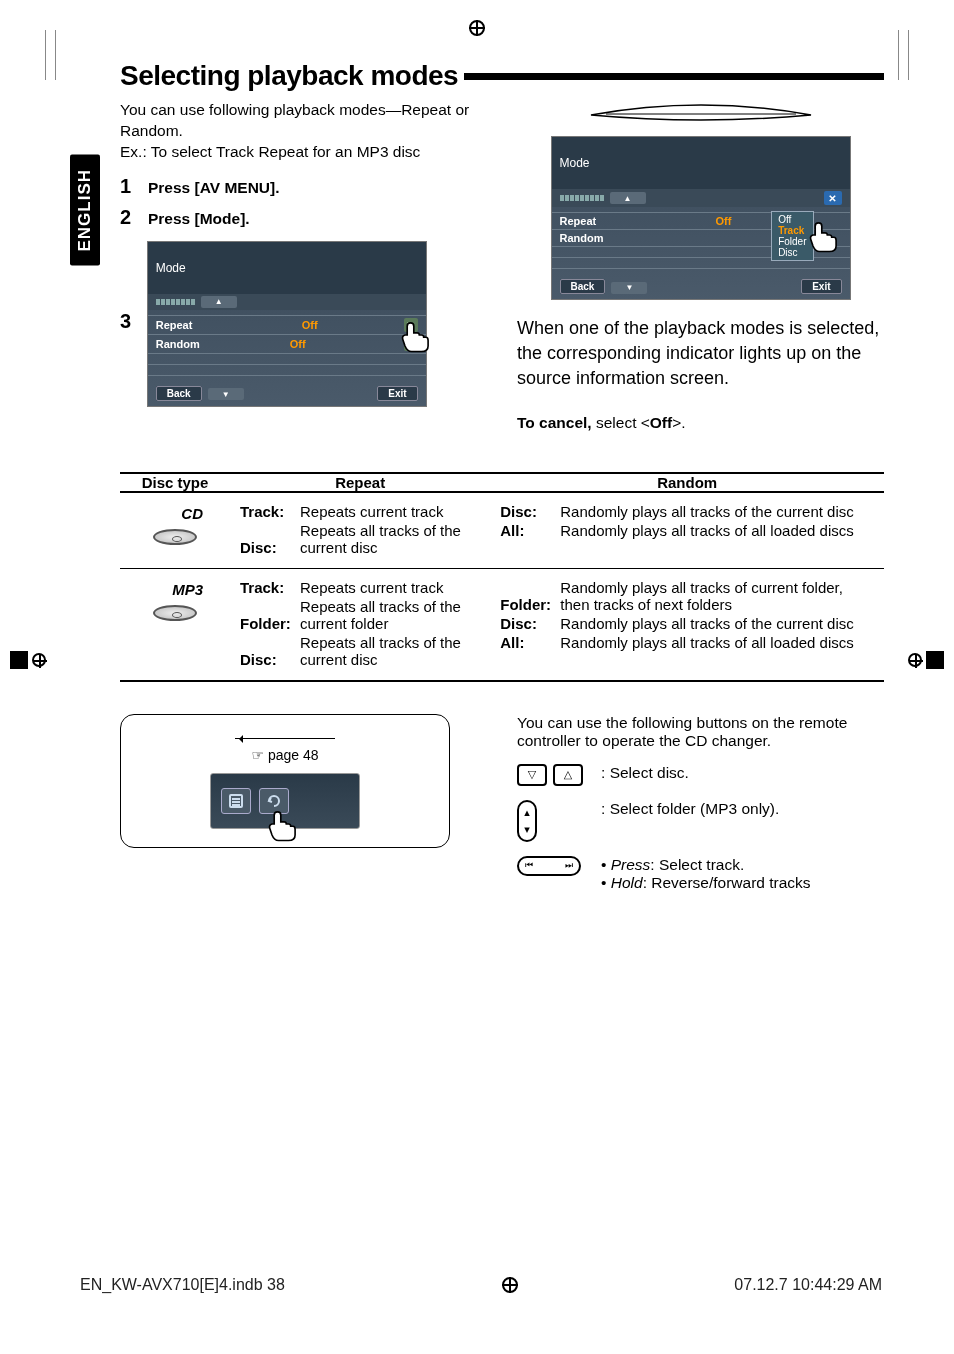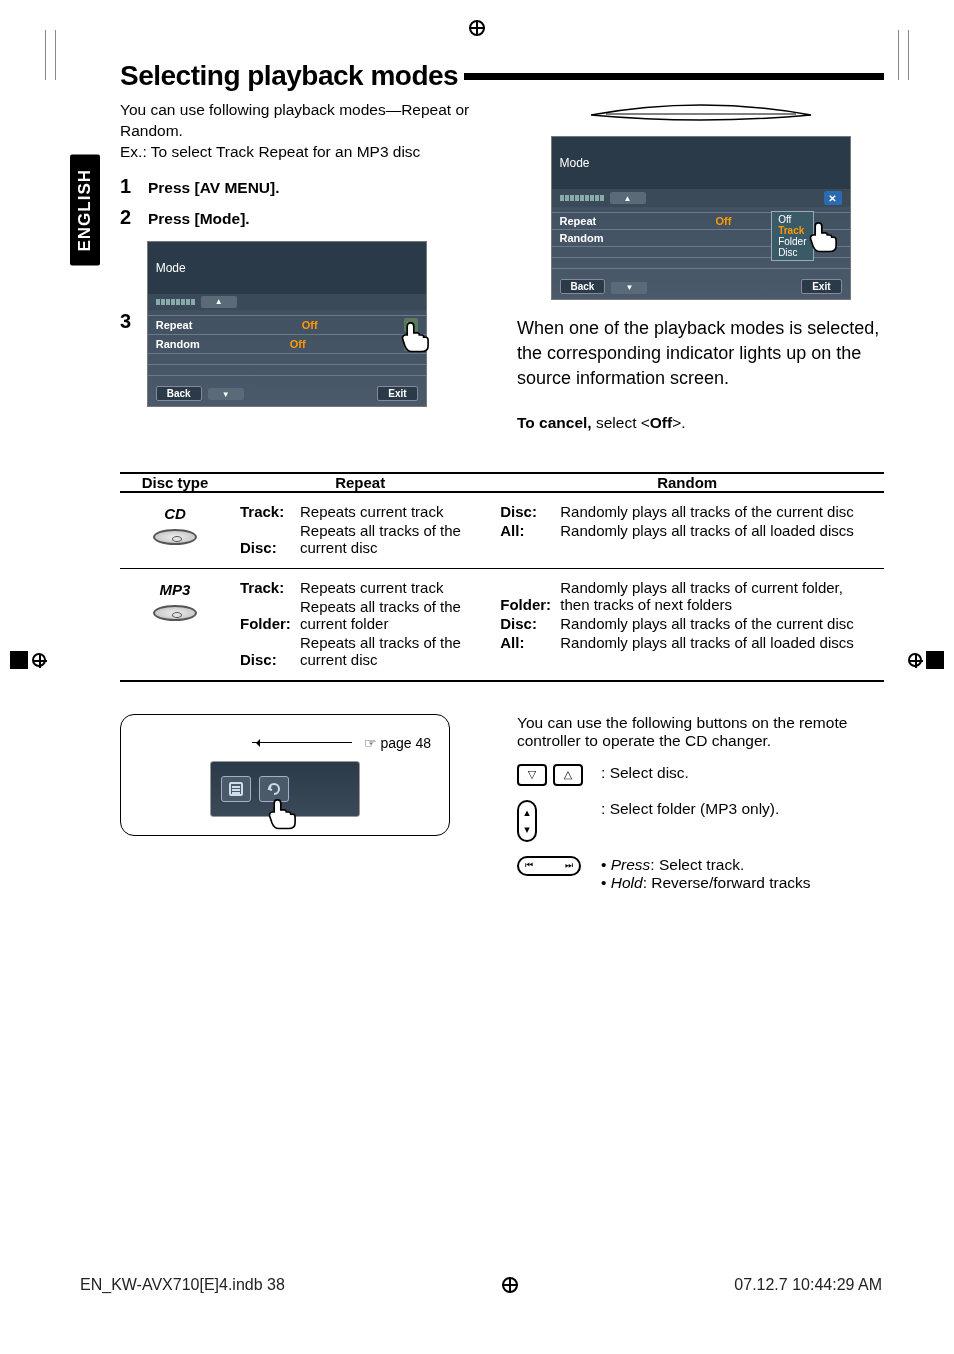--- a/index.html
+++ b/index.html
@@ -62,29 +62,29 @@
   .dropdown-box div{ padding:0 2px;}
   .dropdown-box .hl{ color:#f90; font-weight:700;}
 
   table.disc { width:100%; border-collapse:collapse; margin-top:40px; font-size:15px;}
   table.disc th{ border-top:2px solid #000; border-bottom:2px solid #000; padding:0 10px; font-weight:700;}
   table.disc td{ border-bottom:1px solid #000; padding:10px 10px; vertical-align:top;}
   table.disc tr:last-child td{ border-bottom:2px solid #000;}
   .kv{ display:flex; gap:6px; margin-bottom:2px;align-items:flex-end;}
   .kv .k{ font-weight:700; min-width:54px;}
   .disc-icon { width:56px; height:36px; position:relative; margin:6px auto 0;}
-  .disc-icon .label{ position:absolute; top:-4px; width:100%; text-align:center; font-weight:900; font-style:italic; font-size:15px;}
+  .disc-icon .label{ position:absolute; top:-4px; width:100%; text-align:right; font-weight:900; font-style:italic; font-size:15px;}
   .disc-icon .oval{ position:absolute; bottom:0; left:6px; width:44px; height:16px; border:2px solid #555; border-radius:50%; background:radial-gradient(#eee,#bbb);}
   .disc-icon .oval::after{content:"";position:absolute;left:17px;top:5px;width:8px;height:4px;border:1px solid #555;border-radius:50%;}
 
   .shortcut-box { border:1.5px solid #000; border-radius:14px; padding:14px 18px 18px; font-size:15px; margin-top:32px; width:330px;}
   .touchpanel { width:150px; height:56px; background:linear-gradient(#2a3a48,#3a4a58); border:1px solid #999; border-radius:3px; margin:10px auto 0; position:relative; display:flex; align-items:center; gap:8px; padding:10px;}
   .touchpanel .icon-box{ width:30px;height:26px;border:1px solid #aac;border-radius:3px;display:flex;align-items:center;justify-content:center;background:#4a5a68;}
   .touchpanel .icon-box svg{width:16px;height:16px;stroke:#cde;fill:none;stroke-width:2;}
-  .pointer-ref { font-size:14px; display:flex; align-items:center; gap:12px; justify-content:flex-end; margin-top:6px;}
+  .pointer-ref { font-size:14px; display:flex; align-items:center; gap:4px; justify-content:flex-end; margin-top:6px;flex-direction:column;}
   .pointer-ref .arrow-l{ width:100px; height:8px; position:relative;}
   .pointer-ref .arrow-l::before{content:"";position:absolute;right:0;top:3px;width:100px;height:1px;background:#000;}
   .pointer-ref .arrow-l::after{content:"";position:absolute;left:0;top:0;border:4px solid transparent;border-right-color:#000;}
 
   .remote-section{ margin-top:32px; font-size:15.5px;}
   .remote-row{ display:flex; align-items:flex-start; gap:12px; margin:14px 0;}
   .remote-row .icons{ width:72px; display:flex; gap:6px; align-items:center; flex-wrap:wrap;}
   .remote-row .desc{ flex:1;}
   .btn-key{ width:30px;height:22px;border:2px solid #000;border-radius:4px;display:flex;align-items:center;justify-content:center;font-size:11px;background:#fff;}
   .btn-key.tall{ height:42px; width:20px; flex-direction:column; gap:4px; border-radius:10px;}

